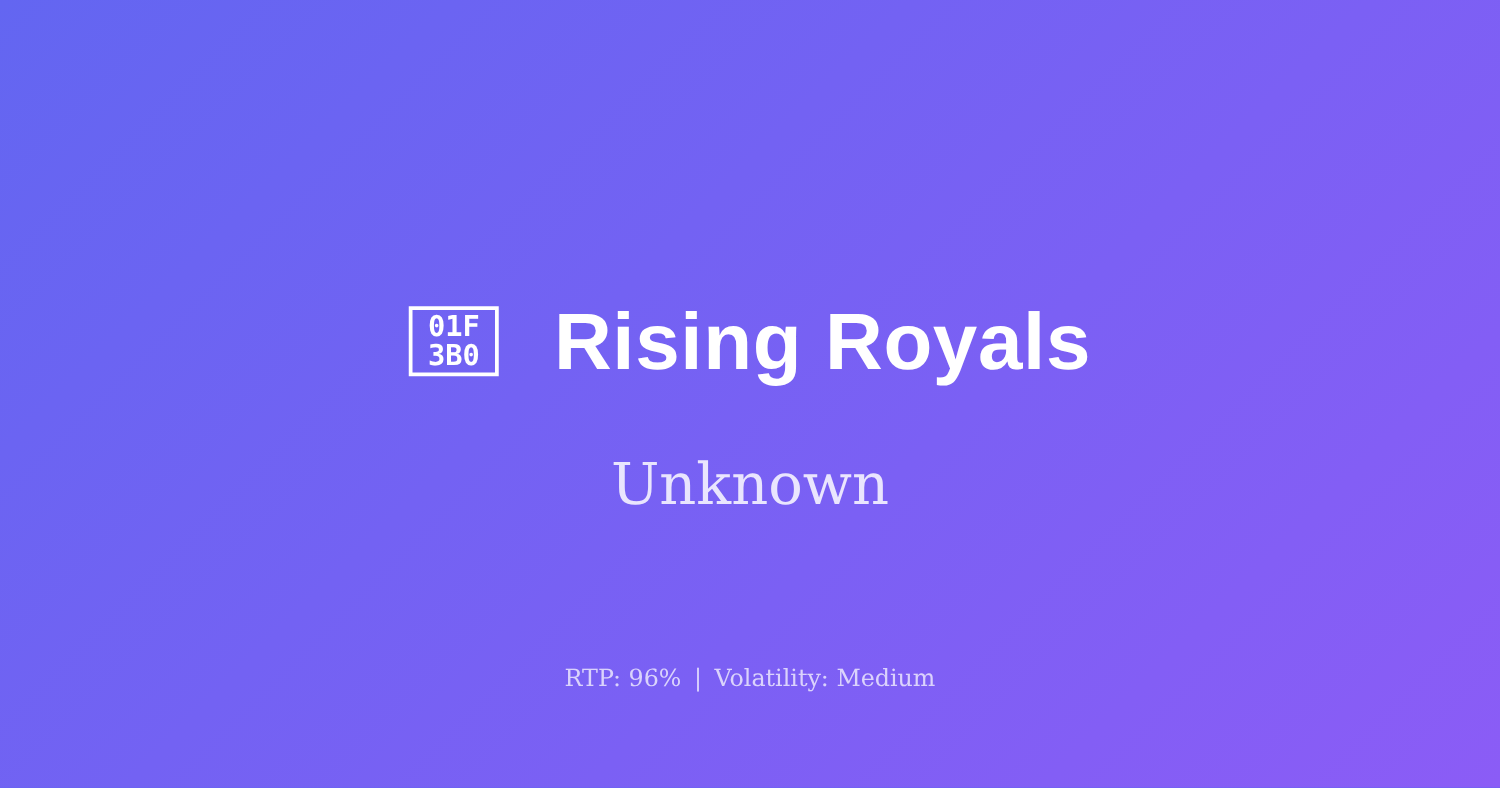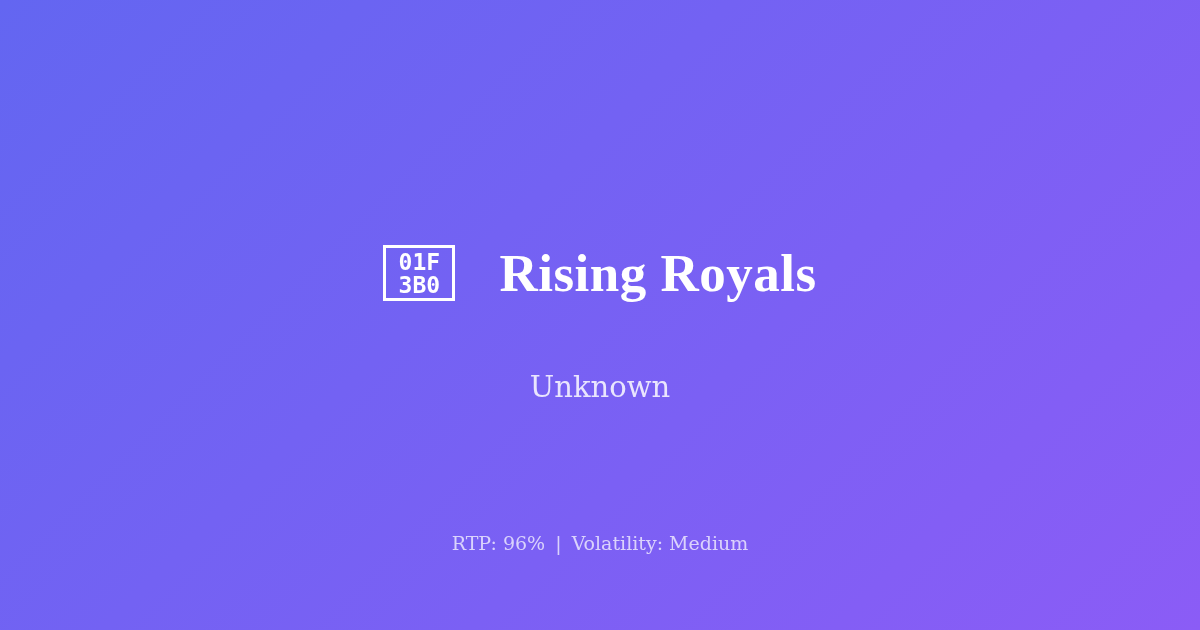--- a/index.html
+++ b/index.html
@@ -61,39 +61,39 @@
   .tofu-line {
     font-family: "DejaVu Sans Mono", "Liberation Mono", monospace;
     font-size: 23px;
     line-height: 23px;
     font-weight: 700;
     color: #FFFFFF;
     letter-spacing: 0px;
   }
 
   .game-title {
-    font-family: Liberation Serif, serif;
+    font-family: Liberation Sans, sans-serif;
     font-weight: 700;
-    font-size: 53px;
+    font-size: 64px;
     line-height: 84px;
     color: #FFFFFF;
     letter-spacing: 0.5px;
     margin: 0;
   }
 
   
   .provider {
     position: absolute;
     left: 0;
     right: 0;
     top: 362px;
     text-align: center;
     font-family: "DejaVu Serif", "Liberation Serif", serif;
     font-weight: 400;
-    font-size: 29px;
+    font-size: 46px;
     line-height: 50px;
     color: rgba(255, 255, 255, 0.84);
     margin: 0;
   }
 
   
   .stats {
     position: absolute;
     left: 0;
     right: 0;

